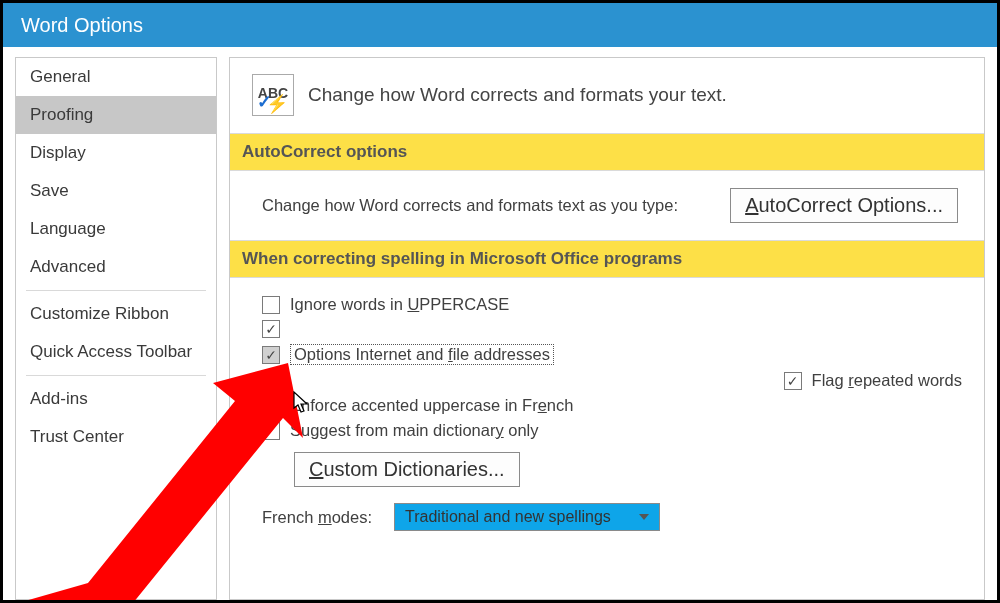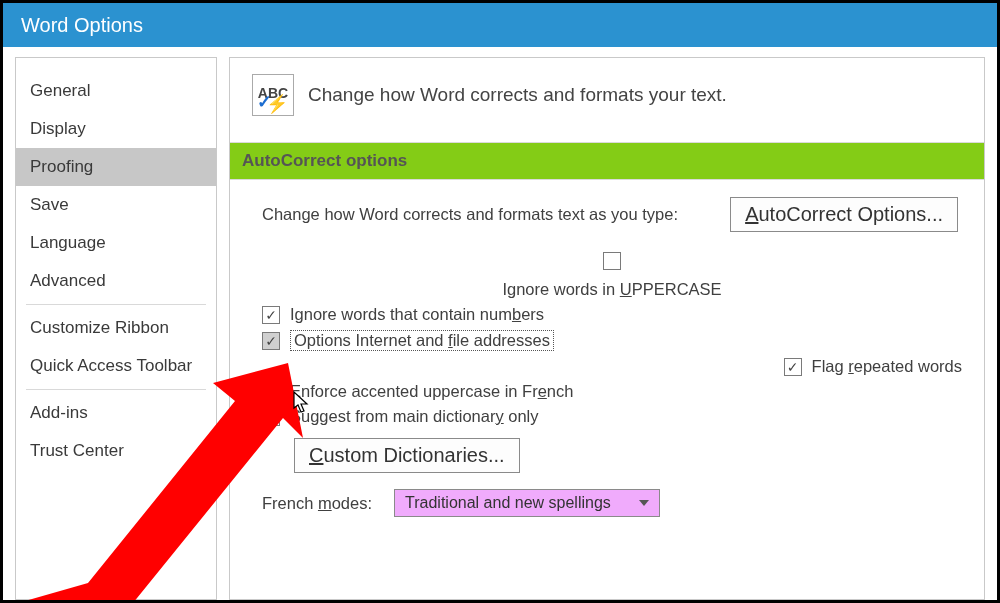--- a/index.html
+++ b/index.html
@@ -30,21 +30,21 @@
     display: flex;
     height: calc(100% - 44px);
     padding: 10px 12px 0 12px;
   }
   .sidebar {
     width: 202px;
     border: 1px solid #c9c9c9;
     background: #fff;
     display: flex;
     flex-direction: column;
-    padding: 14px 0;
+    padding: 0 0;
   }
   .side-item {
     padding: 9px 14px;
     font-size: 17px;
     color: #3a3a3a;
     cursor: pointer;
   }
   .side-item.selected {
     background: #c7c7c7;
   }
@@ -90,25 +90,25 @@
     font-size: 18px;
     font-weight: bold;
   }
   .abc-icon .bolt {
     position: absolute;
     right: 4px; bottom: 0px;
     color: #f3a72e;
     font-size: 18px;
   }
   .section-header {
-    background: #84cc16;
+    background: #fde047;
     border-top: 1px solid #dadada;
     border-bottom: 1px solid #dadada;
     padding: 8px 12px;
-    margin: 12px -22px 14px -22px;
+    margin: 3px -22px 14px -22px;
     font-size: 17px;
     font-weight: 600;
     color: #555;
   }
   .row {
     display: flex;
     align-items: center;
     gap: 10px;
     padding: 3px 0 3px 10px;
     font-size: 16.5px;
@@ -136,21 +136,21 @@
   .chk.grey {
     background: #d0d0d0;
   }
   .chk .mark { color: #444; }
   .focus-label {
     border: 1px dotted #555;
     padding: 0 3px;
   }
   .dropdown {
     border: 1px solid #8a8a8a;
-    background: #f0abfc;
+    background: #0ea5e9;
     padding: 4px 10px;
     display: inline-flex;
     align-items: center;
     gap: 28px;
     font-size: 16px;
     color: #333;
     cursor: pointer;
   }
   .caret {
     width: 0; height: 0;
@@ -180,22 +180,22 @@
 <body>
 
 <div class="window">
   <div class="titlebar">
     <span>Word Options</span>
   </div>
 
   <div class="body">
     <div class="sidebar" id="sidebar">
         <div class="side-item">General</div>
+        <div class="side-item selected">Proofing</div>
         <div class="side-item">Display</div>
-        <div class="side-item selected">Proofing</div>
         <div class="side-item">Save</div>
         <div class="side-item">Language</div>
         <div class="side-item">Advanced</div>
         <div class="side-divider"></div>
         <div class="side-item">Customize Ribbon</div>
         <div class="side-item">Quick Access Toolbar</div>
         <div class="side-divider"></div>
         <div class="side-item">Add-ins</div>
         <div class="side-item">Trust Center</div>
       </div>
@@ -213,31 +213,31 @@
 
       <div class="section-header">AutoCorrect options</div>
 
       <div class="row" style="justify-content: space-between; padding-right: 4px; margin-bottom: 14px;">
         <span>Change how Word corrects and formats text as you type:</span>
         <button class="btn">
           <u class="mn">A</u><span id="ac-rest">utoCorrect Options...</span>
         </button>
       </div>
 
+      <div class="section-header">When correcting spelling in Microsoft Office programs</div>
 
       <div id="checks">
-          <div class="row" style="padding-left: 10px; flex-direction: column;">
+          <div class="row" style="padding-left: 10px;">
             <span class="chk"></span>
             <span><span>Ignore words in </span><u class="mn">U</u><span>PPERCASE</span></span>
           </div>
           <div class="row" style="padding-left: 10px;">
             <span class="chk">
               <span class="mark">✓</span>
             </span>
-            <span><span>Ignore words that contain num</span><u class="mn">b</u><span>ers</span></span>
           </div>
           <div class="row" style="padding-left: 10px;">
             <span class="chk grey">
               <span class="mark">✓</span>
             </span>
             <span class="focus-label"><span>Options Internet and </span><u class="mn">f</u><span>ile addresses</span></span>
           </div>
           <div class="row" style="padding-left: 10px; justify-content: flex-end;">
             <span class="chk">
               <span class="mark">✓</span>

